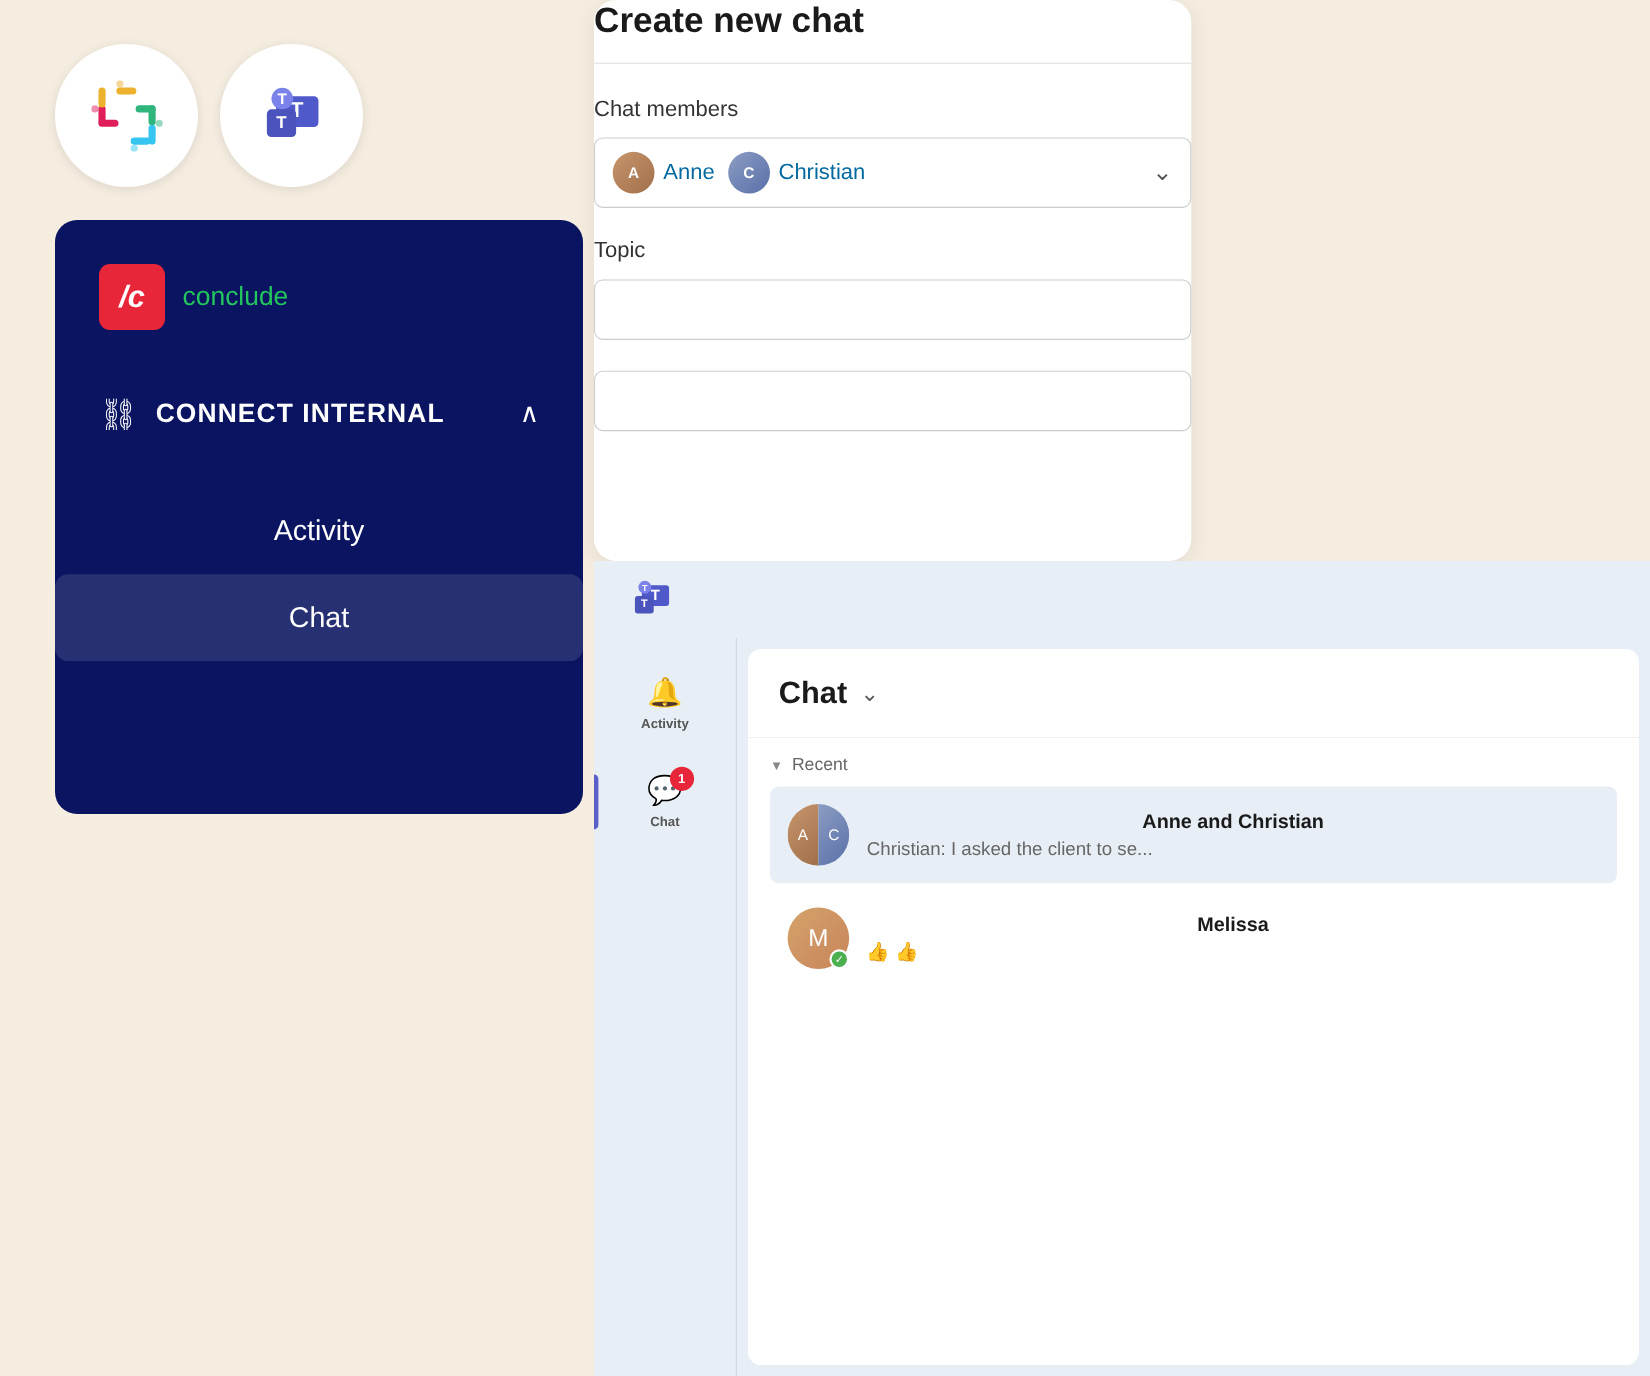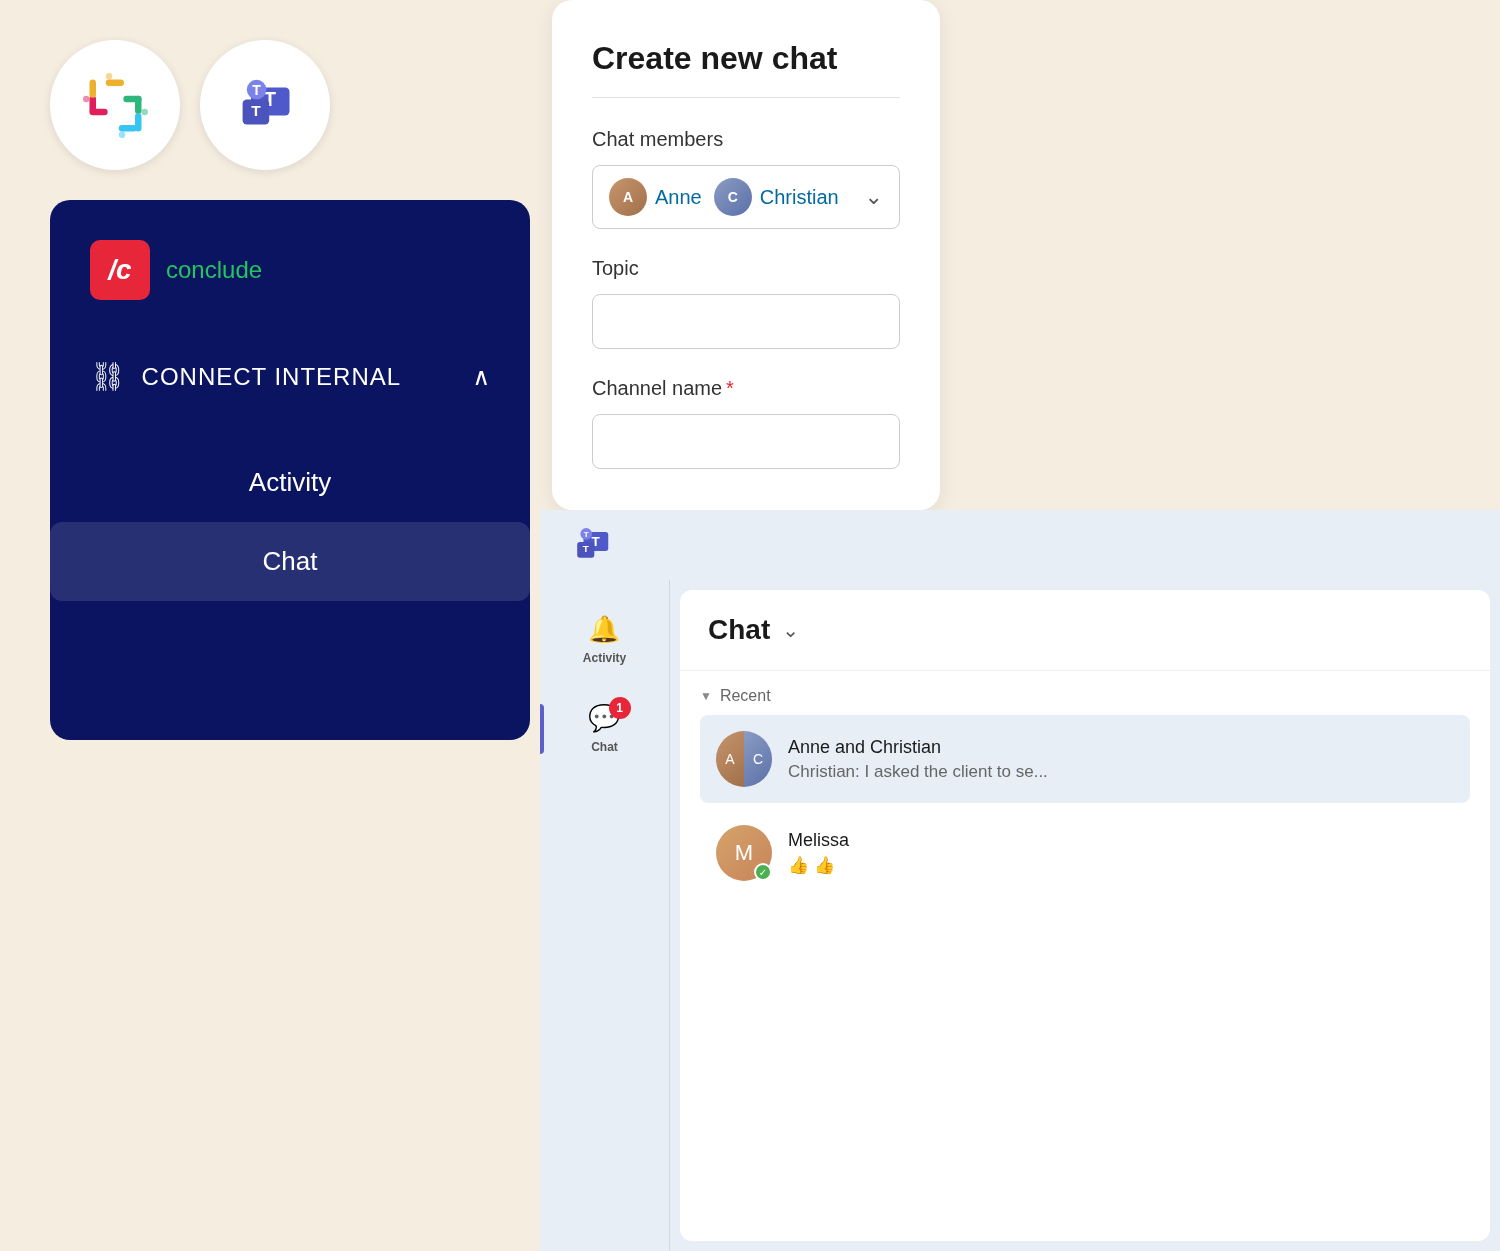--- a/index.html
+++ b/index.html
@@ -82,21 +82,21 @@
     }
 
     .link-icon {
       color: white;
       font-size: 28px;
     }
 
     .connect-internal-label {
       color: white;
       font-size: 24px;
-      font-weight: 400;
+      font-weight: 700;
       letter-spacing: 1px;
       flex: 1;
     }
 
     .chevron-up {
       color: white;
       font-size: 24px;
     }
 
     .nav-item {
@@ -111,27 +111,26 @@
     .nav-item.active {
       background: rgba(255,255,255,0.12);
       border-radius: 12px;
       margin: 0 -40px;
       padding: 24px 40px;
     }
 
     
     .create-chat-panel {
       position: absolute;
-      left: 552px;
+      left: 540px;
       top: 0;
-      width: 388px;
+      width: 543px;
       height: 510px;
       background: white;
       border-radius: 20px;
-      padding: 40px;
       box-shadow: 0 4px 20px rgba(0,0,0,0.08);
     }
 
     .create-chat-title {
       font-size: 32px;
       font-weight: 600;
       color: #1a1a1a;
       margin-bottom: 20px;
     }
 
@@ -330,23 +329,24 @@
       background: #e8eef5;
     }
 
     .chat-info {
       flex: 1;
       overflow: hidden;
     }
 
     .chat-name {
       font-size: 18px;
-      font-weight: 400;
+      font-weight: 700;
       color: #1a1a1a;
       margin-bottom: 4px;
+      text-align: center;
     }
 
     .chat-preview {
       font-size: 17px;
       color: #666;
       white-space: nowrap;
       overflow: hidden;
       text-overflow: ellipsis;
     }
 
@@ -531,23 +531,20 @@
       <span class="member-name">Christian</span>
     </div>
     <span class="members-dropdown-icon">⌄</span>
   </div>
 
   
   <div class="field-label">Topic</div>
   <input class="text-input" type="text" placeholder="" style="">
 
   
-  <div class="field-label">
-    <span>Channel name</span><span class="required-star">*</span>
-  </div>
   <input class="text-input" type="text" placeholder="" style="">
 </div>
 
 <div class="teams-overlay">
 
   <div class="teams-header-bar">
     <svg width="45" height="45" viewBox="0 0 100 100">
       <rect x="30" y="20" width="55" height="42" rx="6" fill="#5059C9"></rect>
       <text x="57" y="50" font-size="30" font-weight="bold" fill="white" text-anchor="middle">T</text>
       <circle cx="36" cy="24" r="13" fill="#7B83EB"></circle>

